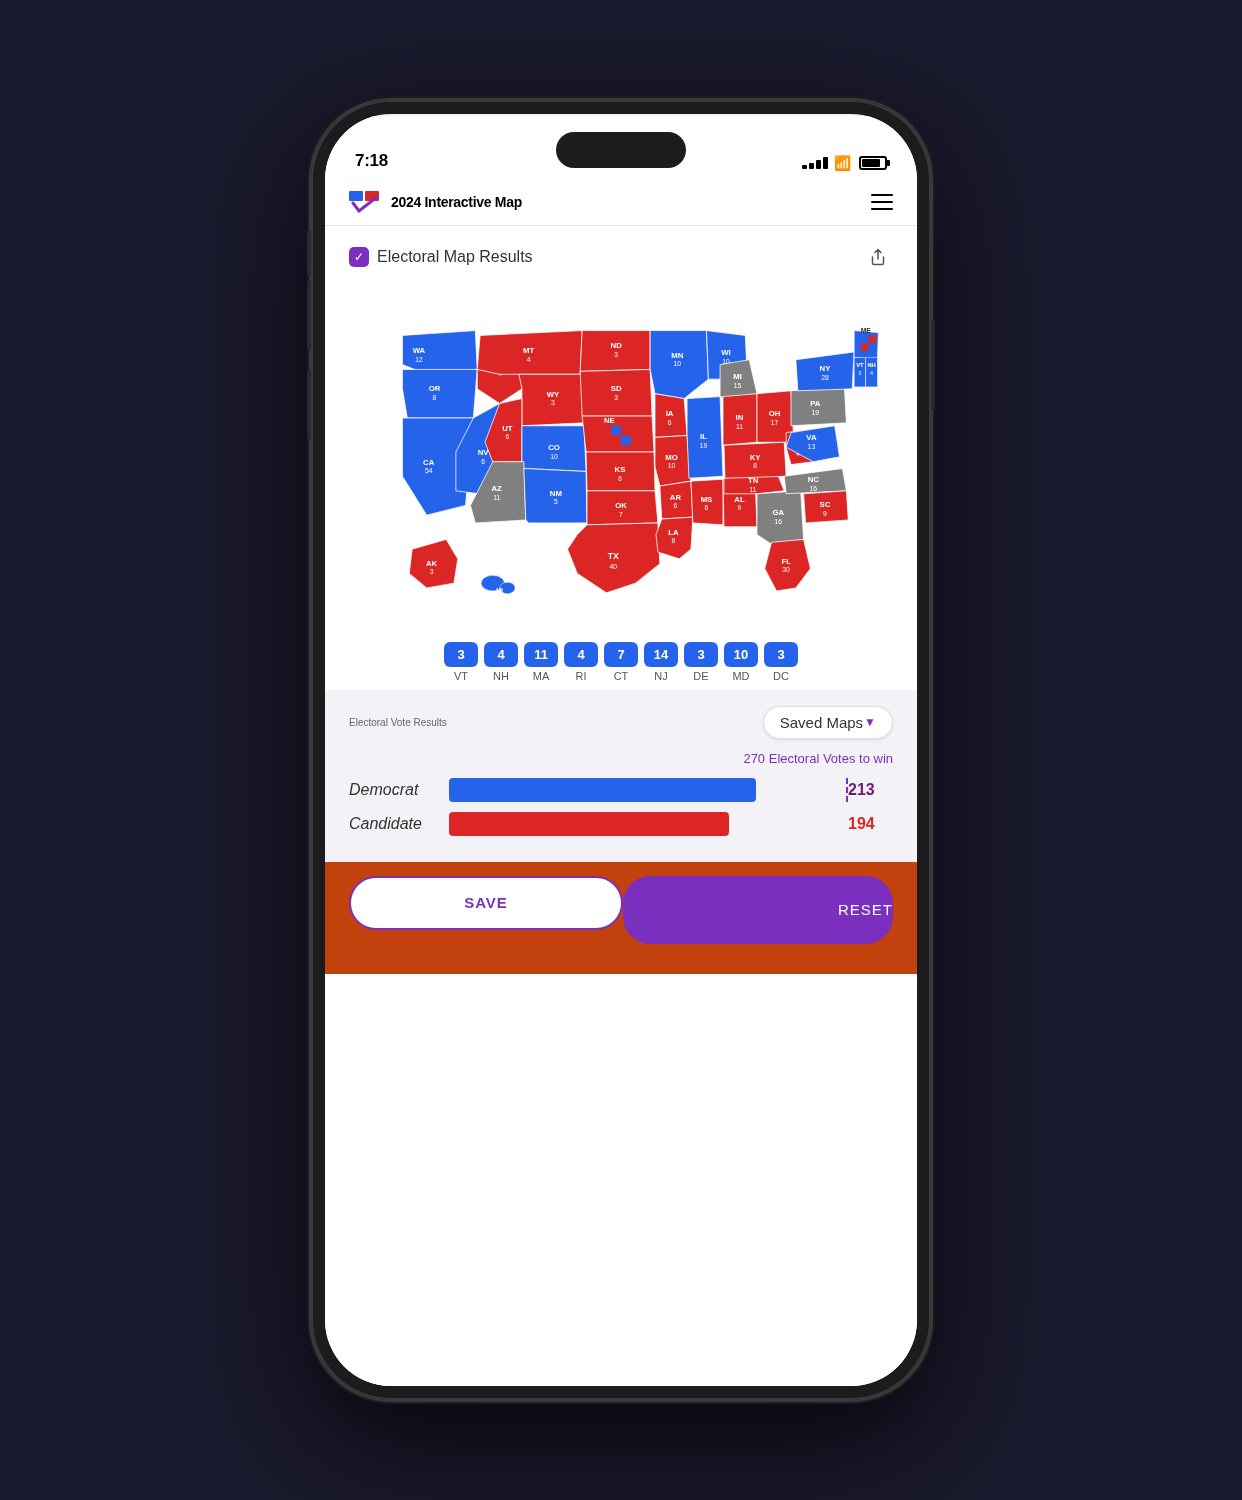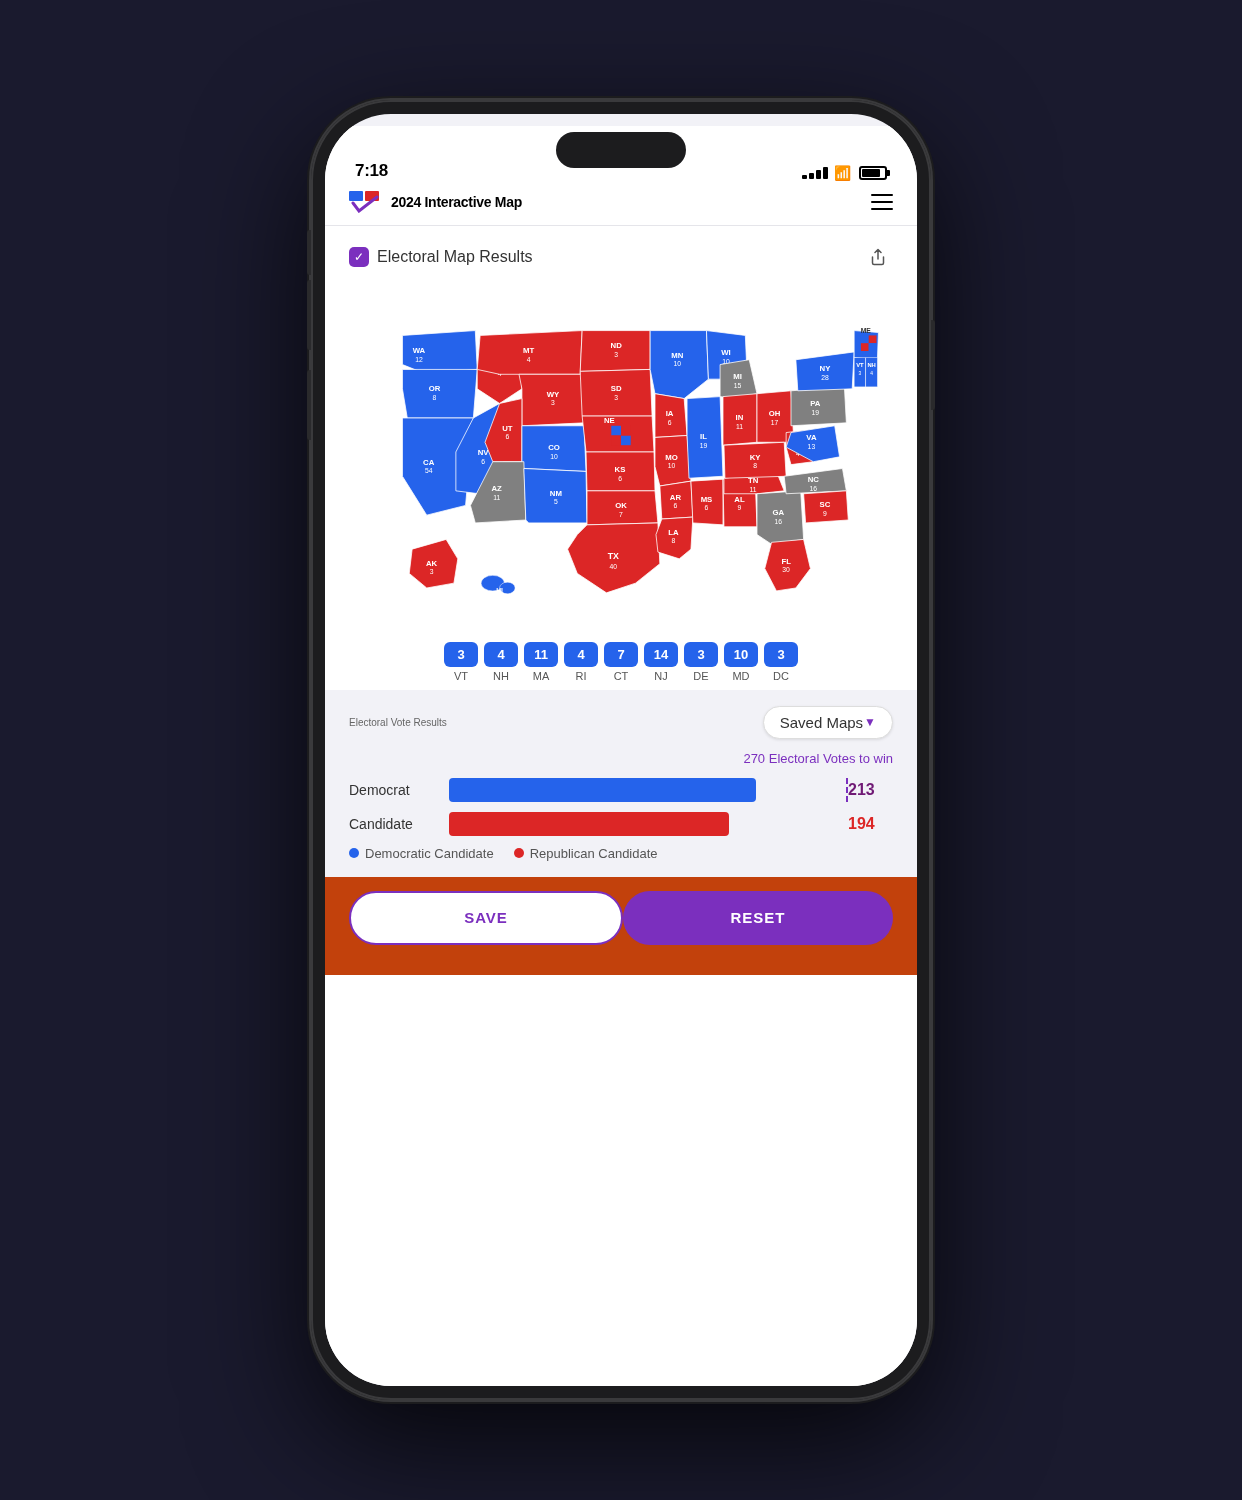--- a/index.html
+++ b/index.html
@@ -48,21 +48,21 @@
       transform: translateX(-50%);
       width: 130px;
       height: 36px;
       background: #1c1c1e;
       border-radius: 20px;
       z-index: 100;
     }
 
     .status-bar {
       position: absolute;
-      top: 12px;
+      top: 2px;
       left: 0;
       right: 0;
       height: 65px;
       display: flex;
       align-items: flex-end;
       padding: 1px 30px 10px;
       justify-content: space-between;
       z-index: 90;
       background: white;
     }
@@ -317,22 +317,23 @@
     }
 
     .vote-bar-row {
       display: flex;
       align-items: center;
       margin-bottom: 10px;
       gap: 10px;
     }
 
     .vote-label {
-      font-size: 14px;
+      font-size: 16px;
       color: #333;
+      font-style: italic;
       width: 90px;
       flex-shrink: 0;
     }
 
     .vote-bar-container {
       flex: 1;
       position: relative;
       height: 24px;
     }
 
@@ -401,29 +402,30 @@
       background: white;
       color: #7B2FBE;
       font-size: 15px;
       font-weight: 700;
       letter-spacing: 1px;
       cursor: pointer;
     }
 
     .reset-btn {
       flex: 1;
-      height: 54px;
+      height: 68px;
       border: none;
       border-radius: 27px;
       background: #7B2FBE;
       color: white;
       font-size: 15px;
-      font-weight: 700;
+      font-weight: 400;
       letter-spacing: 1px;
       cursor: pointer;
+      text-align: right;
     }
 
     
     .phone-button-left {
       position: absolute;
       left: -4px;
       background: #2a2a2c;
       border-radius: 3px 0 0 3px;
     }
     .btn-vol-up {
@@ -769,30 +771,20 @@
         </div>
 
         <div class="vote-bar-row">
           <span class="vote-label">Candidate</span>
           <div class="vote-bar-container">
             <div class="vote-bar rep-bar" style="width: 72%"></div>
           </div>
           <span class="vote-count rep-count">194</span>
         </div>
 
-        <div class="legend-row">
-          <div class="legend-item">
-            <div class="legend-dot" style="background:#2563EB"></div>
-            <span>Democratic Candidate</span>
-          </div>
-          <div class="legend-item">
-            <div class="legend-dot" style="background:#DC2626"></div>
-            <span>Republican Candidate</span>
-          </div>
-        </div>
       </div>
 
       <div class="bottom-buttons">
         <button class="save-btn">SAVE</button>
         <button class="reset-btn">RESET</button>
       </div>
 
     </div>
   </div>
 </div>

